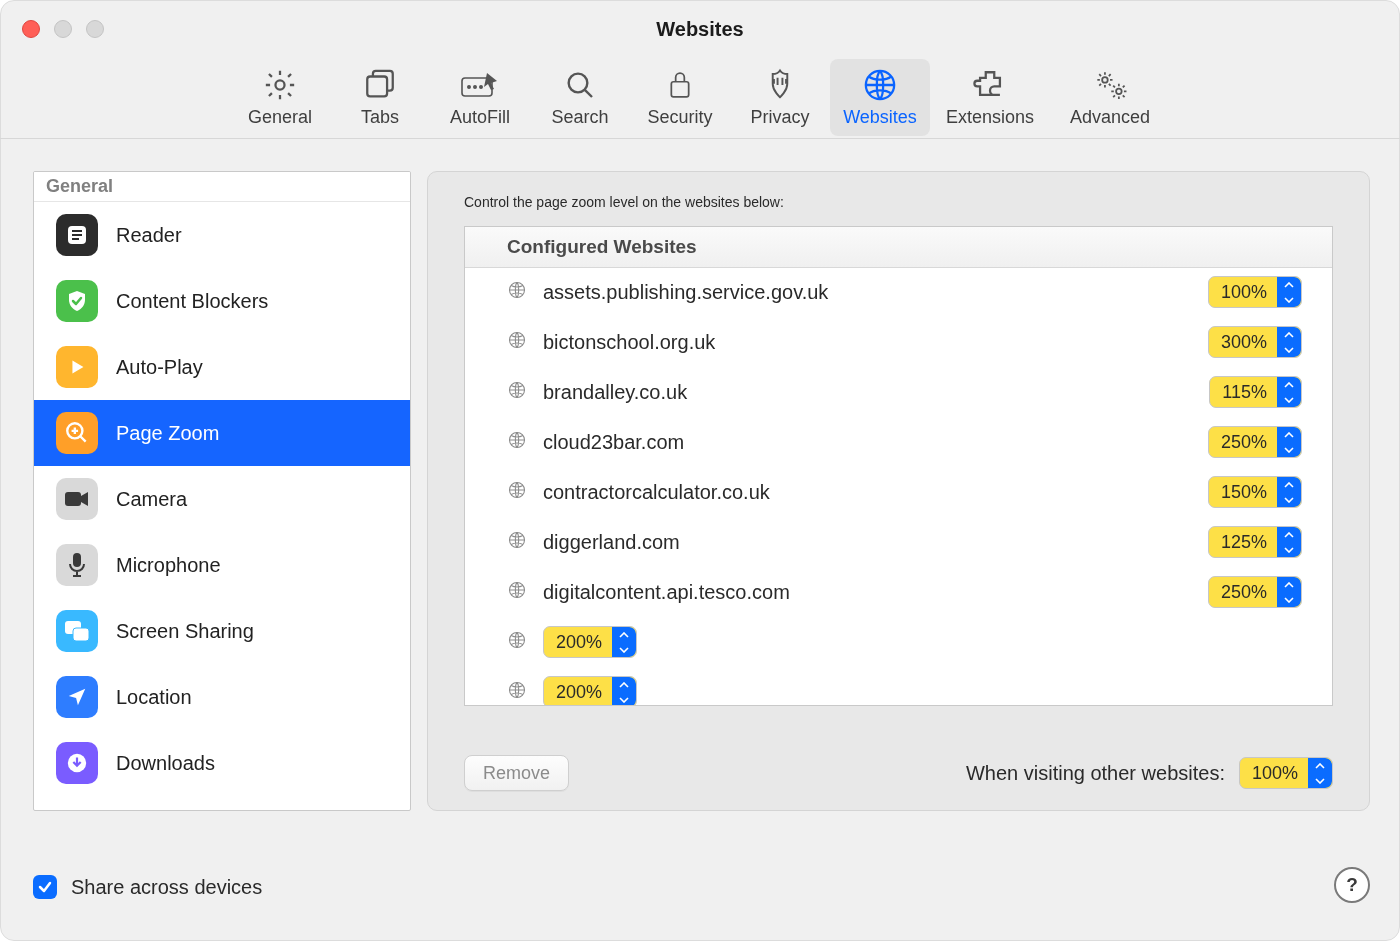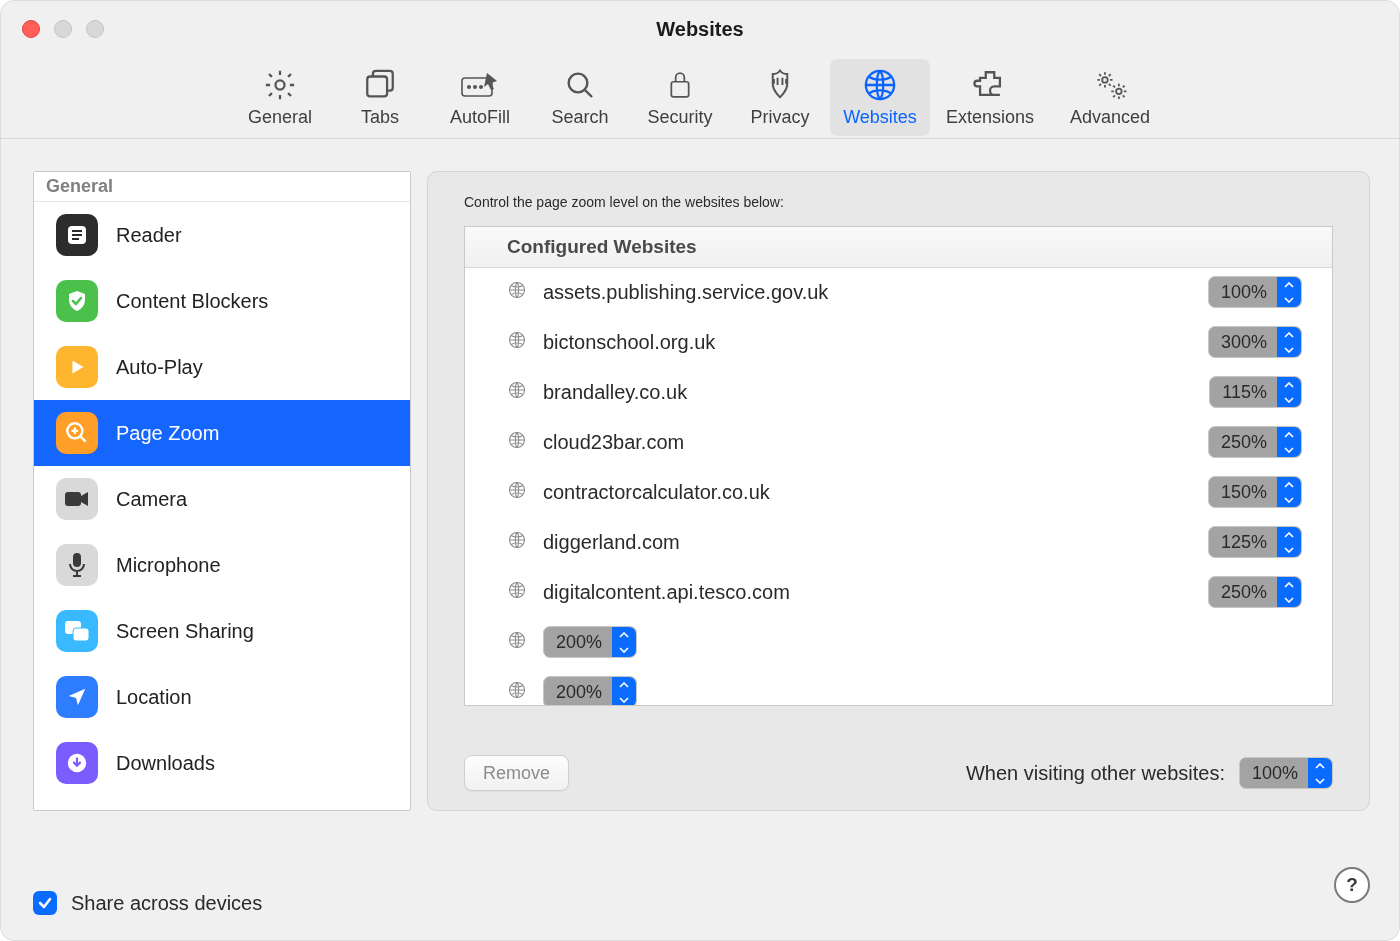--- a/index.html
+++ b/index.html
@@ -98,42 +98,42 @@
     height:50px;display:flex;align-items:center;
     padding:0 30px 0 42px;font-size:20px;color:#2a2a2a;
   }
   .row .globe{flex:0 0 22px;margin-right:14px;}
   .row .url{flex:1 1 auto;white-space:nowrap;}
   .row .sel{flex:0 0 auto;}
 
   .stepper-sel{
     display:inline-flex;align-items:center;
     border:1px solid #c7c7c7;border-radius:7px;
-    background:#a3a3a3;height:30px;overflow:hidden;
+    background:#fde047;height:30px;overflow:hidden;
   }
   .stepper-sel .val{padding:0 10px 0 12px;font-size:18px;}
   .stepper-sel .btns{width:24px;height:100%;background:var(--stepper);display:flex;flex-direction:column;border-radius:0 7px 7px 0;}
   .stepper-sel .btns div{flex:1;display:flex;align-items:center;justify-content:center;}
   .stepper-sel .btns svg{display:block;}
 
   .footer{
     position:absolute;left:36px;right:36px;bottom:16px;height:42px;
     display:flex;align-items:center;justify-content:space-between;
   }
   .btn{
     background:linear-gradient(#fdfdfd,#f1f1f1);
     border:1px solid #cfcfcf;border-radius:8px;
     height:34px;padding:0 18px;font-size:18px;color:#8b8b8b;
     display:inline-flex;align-items:center;box-shadow:0 1px 0 rgba(0,0,0,.04);
   }
   .footer-right{display:flex;align-items:center;gap:14px;font-size:20px;}
 
   
   .share-row{
-    position:absolute;left:33px;bottom:26px;display:flex;align-items:center;gap:14px;
+    position:absolute;left:33px;bottom:42px;display:flex;align-items:center;gap:14px;
     font-size:20px;color:#2a2a2a;
   }
   .chk{
     width:24px;height:24px;border-radius:6px;background:#0a6cff;
     display:flex;align-items:center;justify-content:center;
   }
   .help{
     position:absolute;right:30px;bottom:38px;width:32px;height:32px;border-radius:50%;
     border:2px solid #7a7a7a;display:flex;align-items:center;justify-content:center;
     font-size:19px;color:#3a3a3a;font-weight:700;background:#fff;

